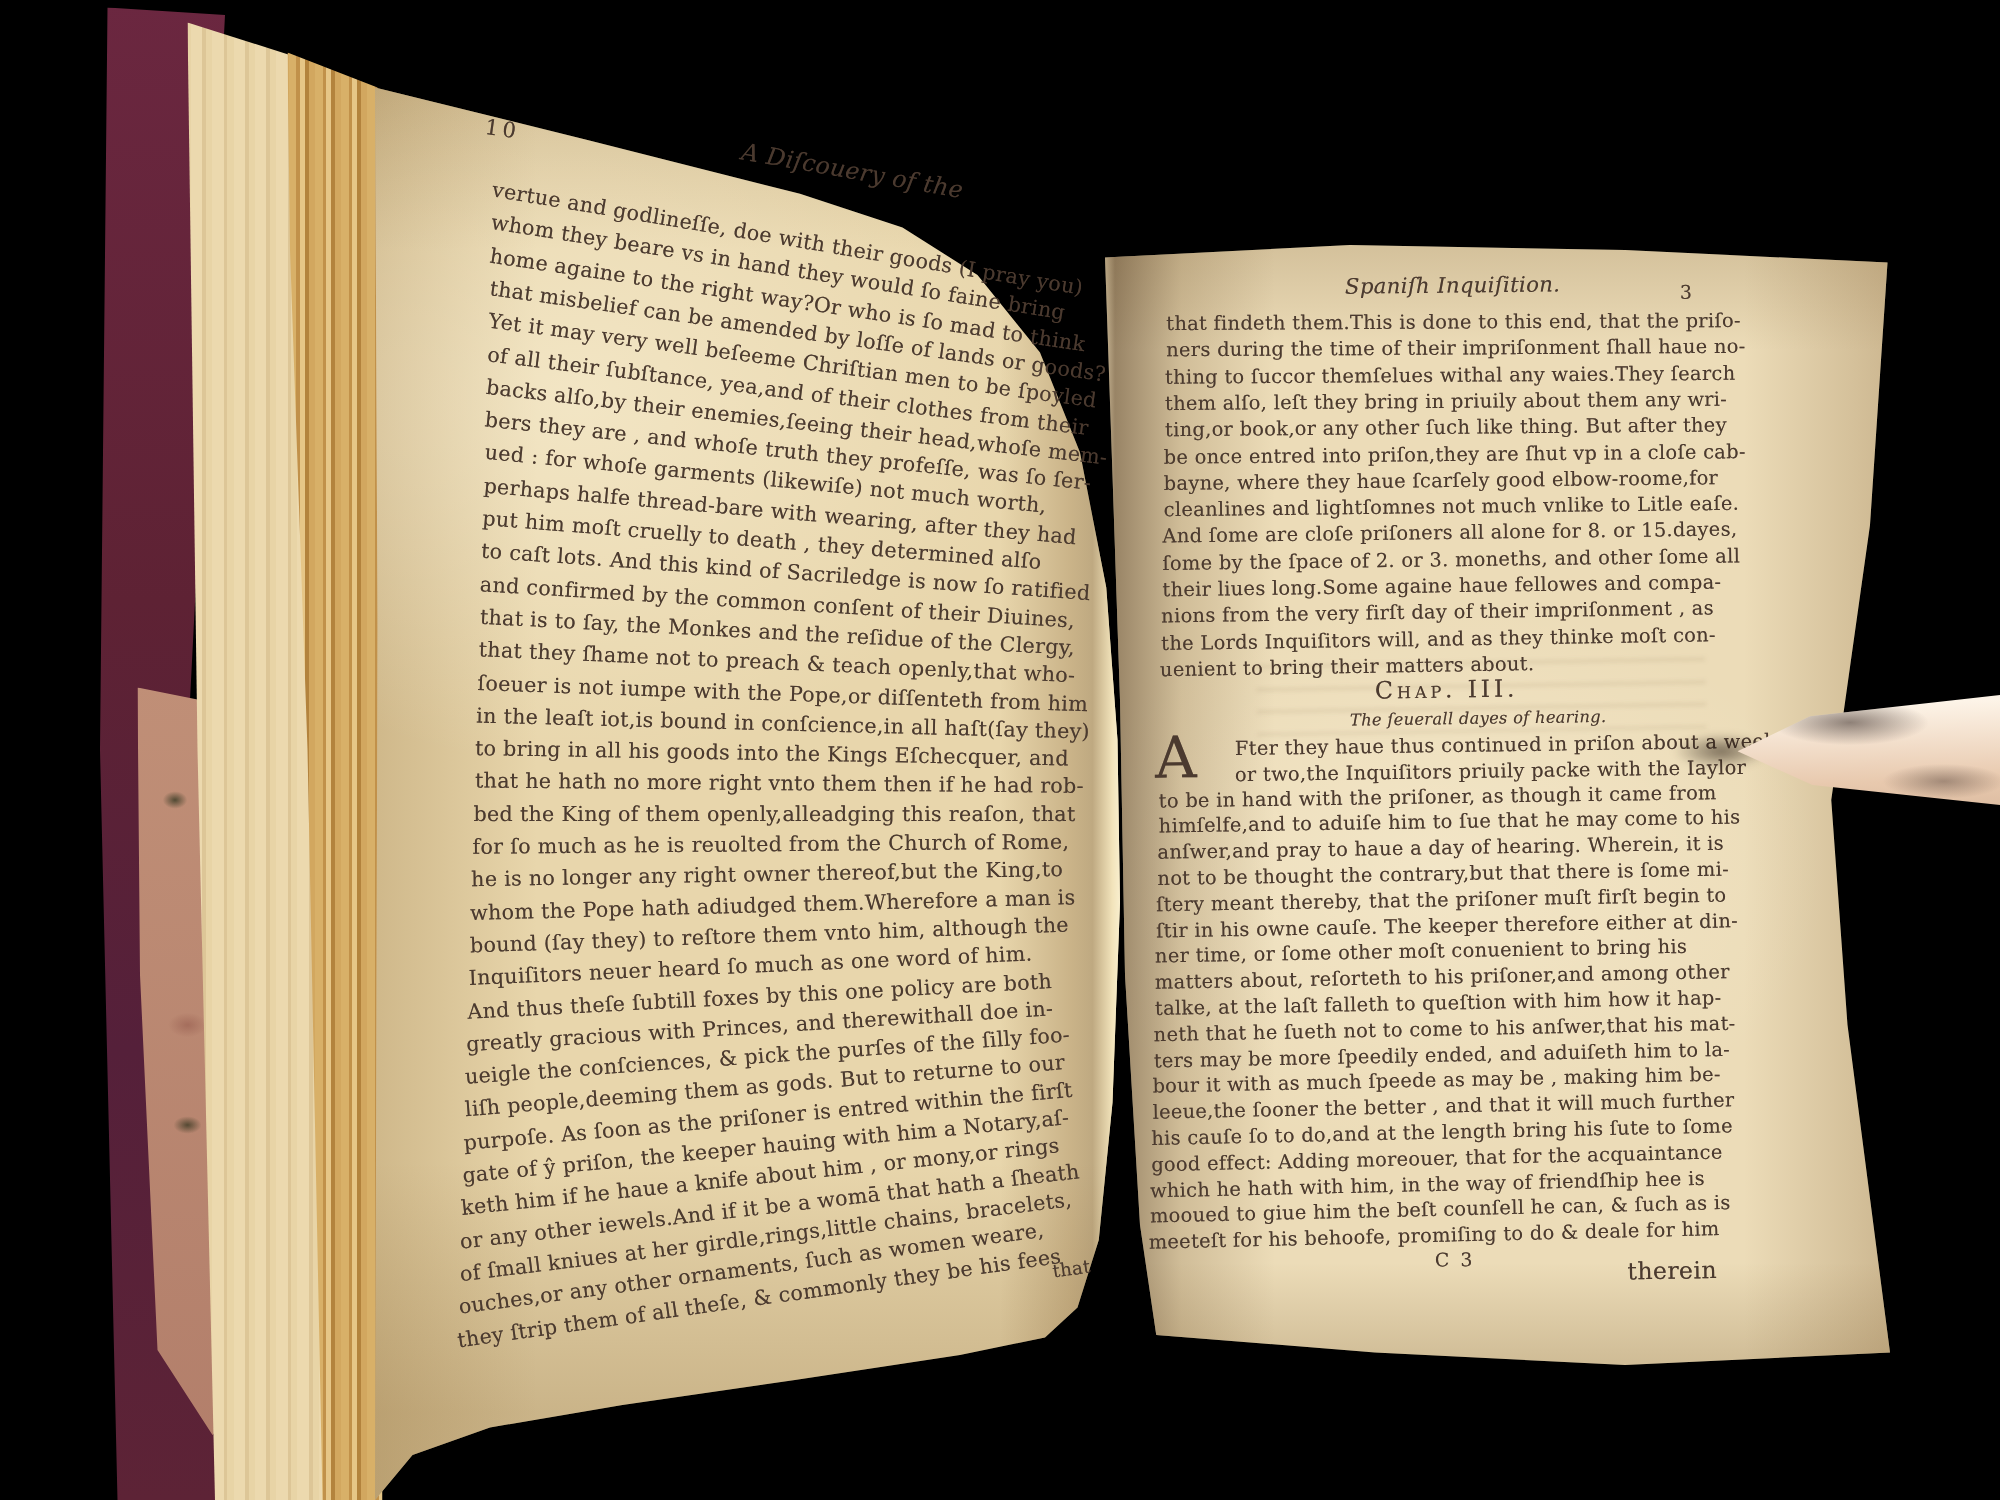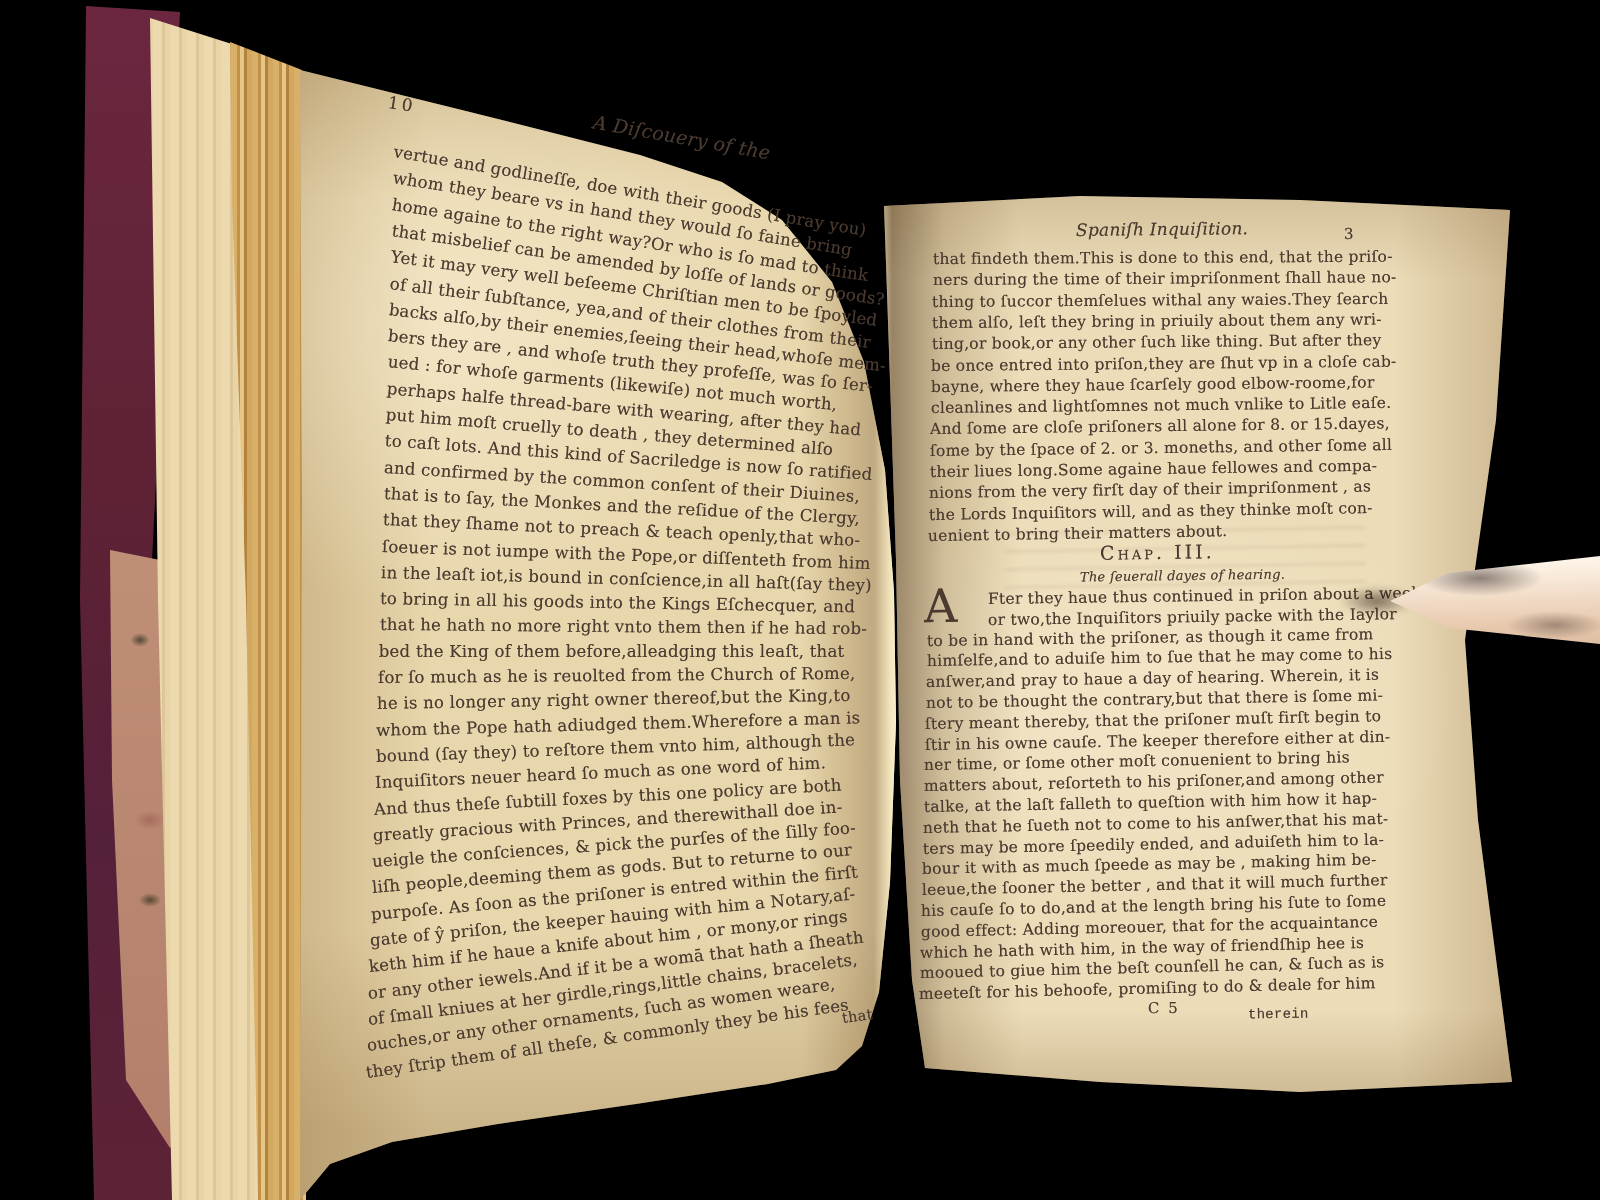--- a/index.html
+++ b/index.html
@@ -79,21 +79,21 @@
     left:calc(928px - var(--i)*0.45px);
     top:calc(590px + var(--i)*20.8px);
     transform:rotate(calc((-0.8 - var(--i)*0.03)*1deg));}
   .rp-ch-lines .rp-chline:nth-child(-n+2){left:calc(988px - var(--i)*0.45px);}
   .rp-header{left:1076px;top:219px;font-size:17px;font-style:italic;transform:rotate(-0.6deg);}
   .rp-pagenum{left:1344px;top:225px;font-size:15px;letter-spacing:3px;transform:rotate(-0.6deg);}
   .rp-chap{left:1100px;top:541px;font-size:19px;letter-spacing:3px;font-variant:small-caps;transform:rotate(-0.8deg);}
   .rp-chap-sub{left:1080px;top:568px;font-size:13px;font-style:italic;transform:rotate(-0.8deg);}
   .rp-dropcap{left:924px;top:586px;font-size:46px;line-height:.9;transform:rotate(-0.8deg);}
   .rp-sig{left:1148px;top:999px;font-size:15px;letter-spacing:2px;transform:rotate(-0.9deg);}
-  .rp-catch{left:1248px;top:1006px;font-size:14px;transform:rotate(-0.9deg);font-family:Liberation Mono, monospace;}
+  .rp-catch{left:1302px;top:1006px;font-size:19px;transform:rotate(-0.9deg);}
 
   
   .pointer-shadow{position:absolute;left:1338px;top:586px;width:78px;height:30px;z-index:6;
     background:radial-gradient(ellipse,rgba(30,18,10,.55),transparent 70%);filter:blur(3px);}
   .metal-pointer{position:absolute;inset:0;z-index:7;
     background:
       radial-gradient(90px 26px at 1480px 578px,rgba(55,42,38,.55),transparent 70%),
       radial-gradient(70px 20px at 1555px 625px,rgba(60,45,40,.40),transparent 70%),
       linear-gradient(178deg,#2e221b 0%,#4f3b30 14%,#6b4f3f 24%,#b5927a 38%,#fdf4e8 49%,#e8c9ae 54%,#a57e64 66%,#6d4e3c 80%,#35261d 95%);
     clip-path:polygon(1390px 601px,1448px 573px,1600px 556px,1600px 644px,1450px 628px);}
@@ -129,21 +129,21 @@
         <div class="lp-line" style="--i: 9;">perhaps halfe thread-bare with wearing, after they had</div>
         <div class="lp-line" style="--i: 10;">put him moſt cruelly to death , they determined alſo</div>
         <div class="lp-line" style="--i: 11;">to caſt lots. And this kind of Sacriledge is now ſo ratified</div>
         <div class="lp-line" style="--i: 12;">and confirmed by the common conſent of their Diuines,</div>
         <div class="lp-line" style="--i: 13;">that is to ſay, the Monkes and the reſidue of the Clergy,</div>
         <div class="lp-line" style="--i: 14;">that they ſhame not to preach &amp; teach openly,that who-</div>
         <div class="lp-line" style="--i: 15;">ſoeuer is not iumpe with the Pope,or diſſenteth from him</div>
         <div class="lp-line" style="--i: 16;">in the leaſt iot,is bound in conſcience,in all haſt(ſay they)</div>
         <div class="lp-line" style="--i: 17;">to bring in all his goods into the Kings Eſchecquer, and</div>
         <div class="lp-line" style="--i: 18;">that he hath no more right vnto them then if he had rob-</div>
-        <div class="lp-line" style="--i: 19;">bed the King of them before,alleadging this leaſt, that</div>
+        <div class="lp-line" style="--i: 19;">bed the King of them openly,alleadging this reaſon, that</div>
         <div class="lp-line" style="--i: 20;">for ſo much as he is reuolted from the Church of Rome,</div>
         <div class="lp-line" style="--i: 21;">he is no longer any right owner thereof,but the King,to</div>
         <div class="lp-line" style="--i: 22;">whom the Pope hath adiudged them.Wherefore a man is</div>
         <div class="lp-line" style="--i: 23;">bound (ſay they) to reſtore them vnto him, although the</div>
         <div class="lp-line" style="--i: 24;">Inquiſitors neuer heard ſo much as one word of him.</div>
         <div class="lp-line" style="--i: 25;">And thus theſe ſubtill foxes by this one policy are both</div>
         <div class="lp-line" style="--i: 26;">greatly gracious with Princes, and therewithall doe in-</div>
         <div class="lp-line" style="--i: 27;">ueigle the conſciences, &amp; pick the purſes of the ſilly foo-</div>
         <div class="lp-line" style="--i: 28;">liſh people,deeming them as gods. But to returne to our</div>
         <div class="lp-line" style="--i: 29;">purpoſe. As ſoon as the priſoner is entred within the firſt</div>
@@ -192,21 +192,21 @@
         <div class="rp-chline" style="--i: 11;">neth that he ſueth not to come to his anſwer,that his mat-</div>
         <div class="rp-chline" style="--i: 12;">ters may be more ſpeedily ended, and aduiſeth him to la-</div>
         <div class="rp-chline" style="--i: 13;">bour it with as much ſpeede as may be ,  making him be-</div>
         <div class="rp-chline" style="--i: 14;">leeue,the ſooner the better , and that it will much further</div>
         <div class="rp-chline" style="--i: 15;">his cauſe ſo to do,and at the length bring his ſute to ſome</div>
         <div class="rp-chline" style="--i: 16;">good effect: Adding moreouer, that for the acquaintance</div>
         <div class="rp-chline" style="--i: 17;">which he hath with him,  in the way of friendſhip hee is</div>
         <div class="rp-chline" style="--i: 18;">mooued to giue him the beſt counſell he can, &amp; ſuch as is</div>
         <div class="rp-chline" style="--i: 19;">meeteſt for his behoofe, promiſing to do &amp; deale for him</div>
       </div>
-    <div class="rp-sig">C 5</div>
+    <div class="rp-sig">C 3</div>
     <div class="rp-catch">therein</div>
 
   </div>
 
   <div class="pointer-shadow"></div>
   <div class="metal-pointer"></div>
 
 </div>
 
 </body></html>

